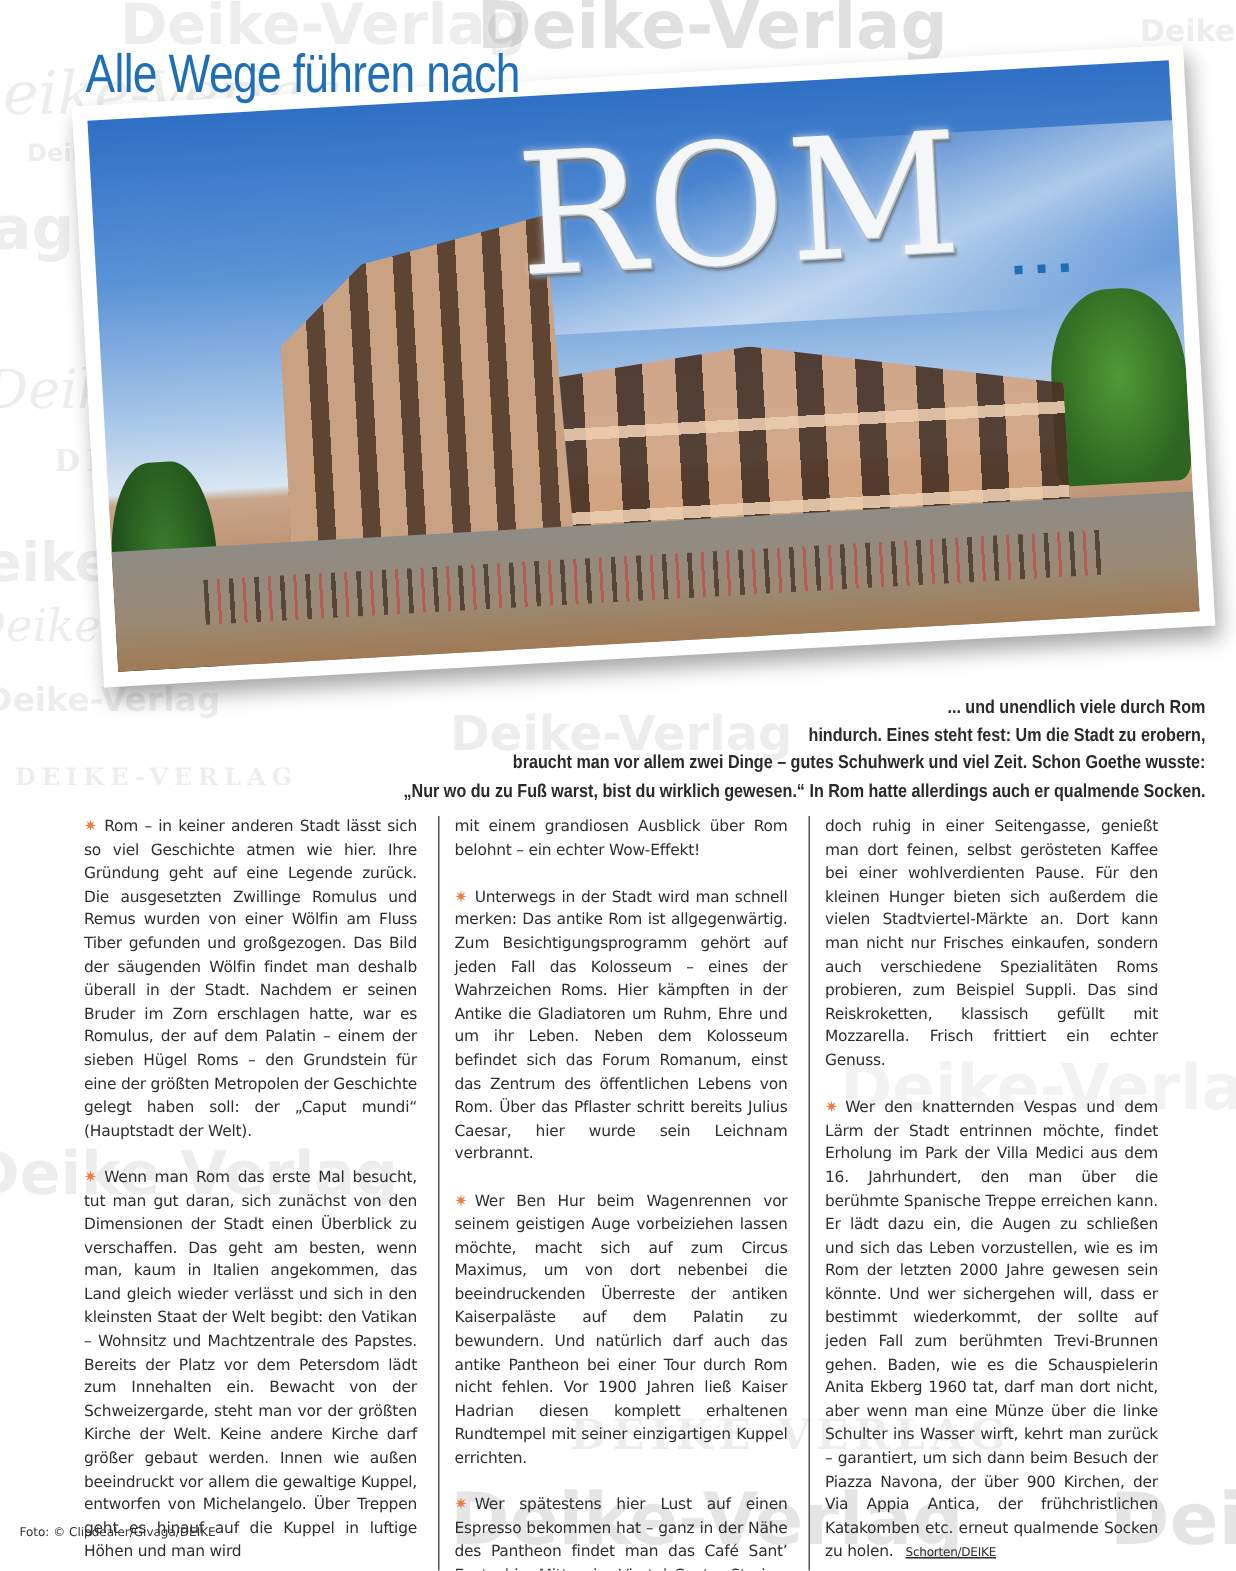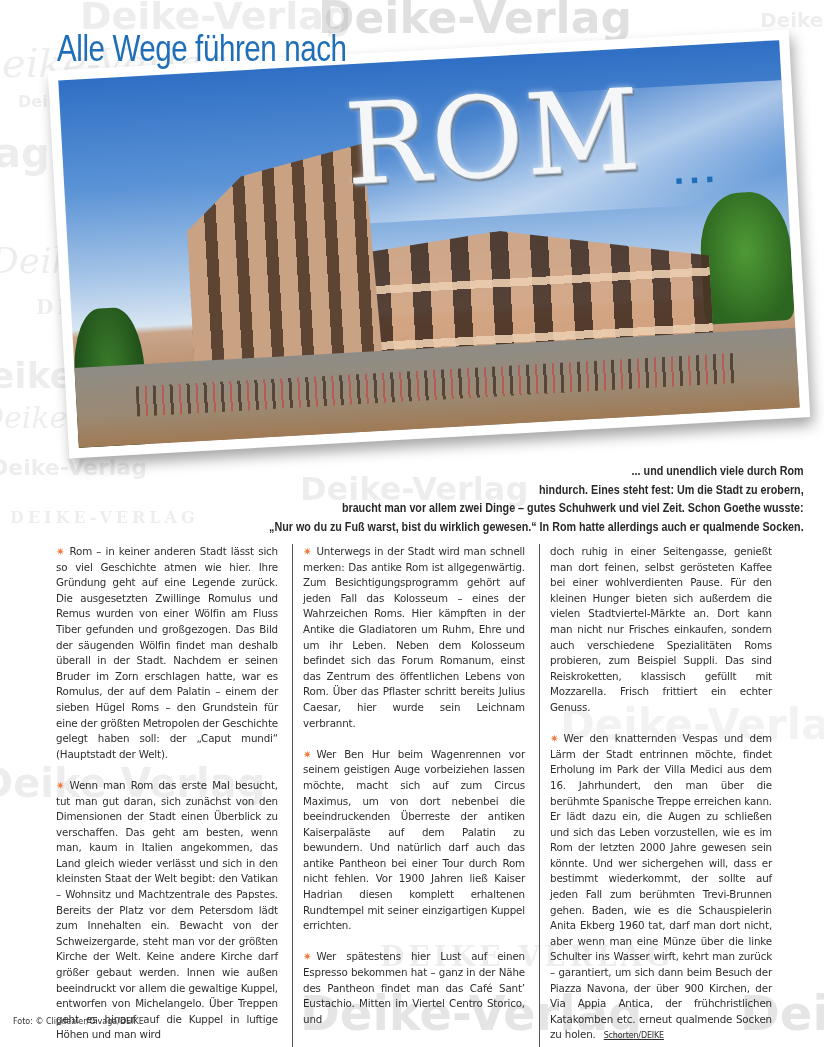--- a/index.html
+++ b/index.html
@@ -146,20 +146,21 @@
   <div>braucht man vor allem zwei Dinge – gutes Schuhwerk und viel Zeit. Schon Goethe wusste:</div>
   <div>„Nur wo du zu Fuß warst, bist du wirklich gewesen.“ In Rom hatte allerdings auch er qualmende Socken.</div>
 </div>
 
 <div class="columns">
   <div class="col">
     <p><span class="bullet">✷</span><span>Rom – in keiner anderen Stadt lässt sich so viel Geschichte atmen wie hier. Ihre Gründung geht auf eine Legende zurück. Die ausgesetzten Zwillinge Romulus und Remus wurden von einer Wölfin am Fluss Tiber gefunden und großgezogen. Das Bild der säugenden Wölfin findet man deshalb überall in der Stadt. Nachdem er seinen Bruder im Zorn erschlagen hatte, war es Romulus, der auf dem Palatin – einem der sieben Hügel Roms – den Grundstein für eine der größten Metropolen der Geschichte gelegt haben soll: der „Caput mundi“ (Hauptstadt der Welt).</span></p>
     <p><span class="bullet">✷</span><span>Wenn man Rom das erste Mal besucht, tut man gut daran, sich zunächst von den Dimensionen der Stadt einen Überblick zu verschaffen. Das geht am besten, wenn man, kaum in Italien angekommen, das Land gleich wieder verlässt und sich in den kleinsten Staat der Welt begibt: den Vatikan – Wohnsitz und Machtzentrale des Papstes. Bereits der Platz vor dem Petersdom lädt zum Innehalten ein. Bewacht von der Schweizergarde, steht man vor der größten Kirche der Welt. Keine andere Kirche darf größer gebaut werden. Innen wie außen beeindruckt vor allem die gewaltige Kuppel, entworfen von Michelangelo. Über Treppen geht es hinauf auf die Kuppel in luftige Höhen und man wird</span></p>
   </div>
   <div class="col">
+    <p><span>mit einem grandiosen Ausblick über Rom belohnt – ein echter Wow-Effekt!</span></p>
     <p><span class="bullet">✷</span><span>Unterwegs in der Stadt wird man schnell merken: Das antike Rom ist allgegenwärtig. Zum Besichtigungsprogramm gehört auf jeden Fall das Kolosseum – eines der Wahrzeichen Roms. Hier kämpften in der Antike die Gladiatoren um Ruhm, Ehre und um ihr Leben. Neben dem Kolosseum befindet sich das Forum Romanum, einst das Zentrum des öffentlichen Lebens von Rom. Über das Pflaster schritt bereits Julius Caesar, hier wurde sein Leichnam verbrannt.</span></p>
     <p><span class="bullet">✷</span><span>Wer Ben Hur beim Wagenrennen vor seinem geistigen Auge vorbeiziehen lassen möchte, macht sich auf zum Circus Maximus, um von dort nebenbei die beeindruckenden Überreste der antiken Kaiserpaläste auf dem Palatin zu bewundern. Und natürlich darf auch das antike Pantheon bei einer Tour durch Rom nicht fehlen. Vor 1900 Jahren ließ Kaiser Hadrian diesen komplett erhaltenen Rundtempel mit seiner einzigartigen Kuppel errichten.</span></p>
     <p><span class="bullet">✷</span><span>Wer spätestens hier Lust auf einen Espresso bekommen hat – ganz in der Nähe des Pantheon findet man das Café Sant’ Eustachio. Mitten im Viertel Centro Storico, und</span></p>
   </div>
   <div class="col">
     <p><span>doch ruhig in einer Seitengasse, genießt man dort feinen, selbst gerösteten Kaffee bei einer wohlverdienten Pause. Für den kleinen Hunger bieten sich außerdem die vielen Stadtviertel-Märkte an. Dort kann man nicht nur Frisches einkaufen, sondern auch verschiedene Spezialitäten Roms probieren, zum Beispiel Suppli. Das sind Reiskroketten, klassisch gefüllt mit Mozzarella. Frisch frittiert ein echter Genuss.</span></p>
     <p><span class="bullet">✷</span><span>Wer den knatternden Vespas und dem Lärm der Stadt entrinnen möchte, findet Erholung im Park der Villa Medici aus dem 16. Jahrhundert, den man über die berühmte Spanische Treppe erreichen kann. Er lädt dazu ein, die Augen zu schließen und sich das Leben vorzustellen, wie es im Rom der letzten 2000 Jahre gewesen sein könnte. Und wer sichergehen will, dass er bestimmt wiederkommt, der sollte auf jeden Fall zum berühmten Trevi-Brunnen gehen. Baden, wie es die Schauspielerin Anita Ekberg 1960 tat, darf man dort nicht, aber wenn man eine Münze über die linke Schulter ins Wasser wirft, kehrt man zurück – garantiert, um sich dann beim Besuch der Piazza Navona, der über 900 Kirchen, der Via Appia Antica, der frühchristlichen Katakomben etc. erneut qualmende Socken zu holen.</span><span class="credit-inline">Schorten/DEIKE</span></p>
   </div>
 </div>
 

